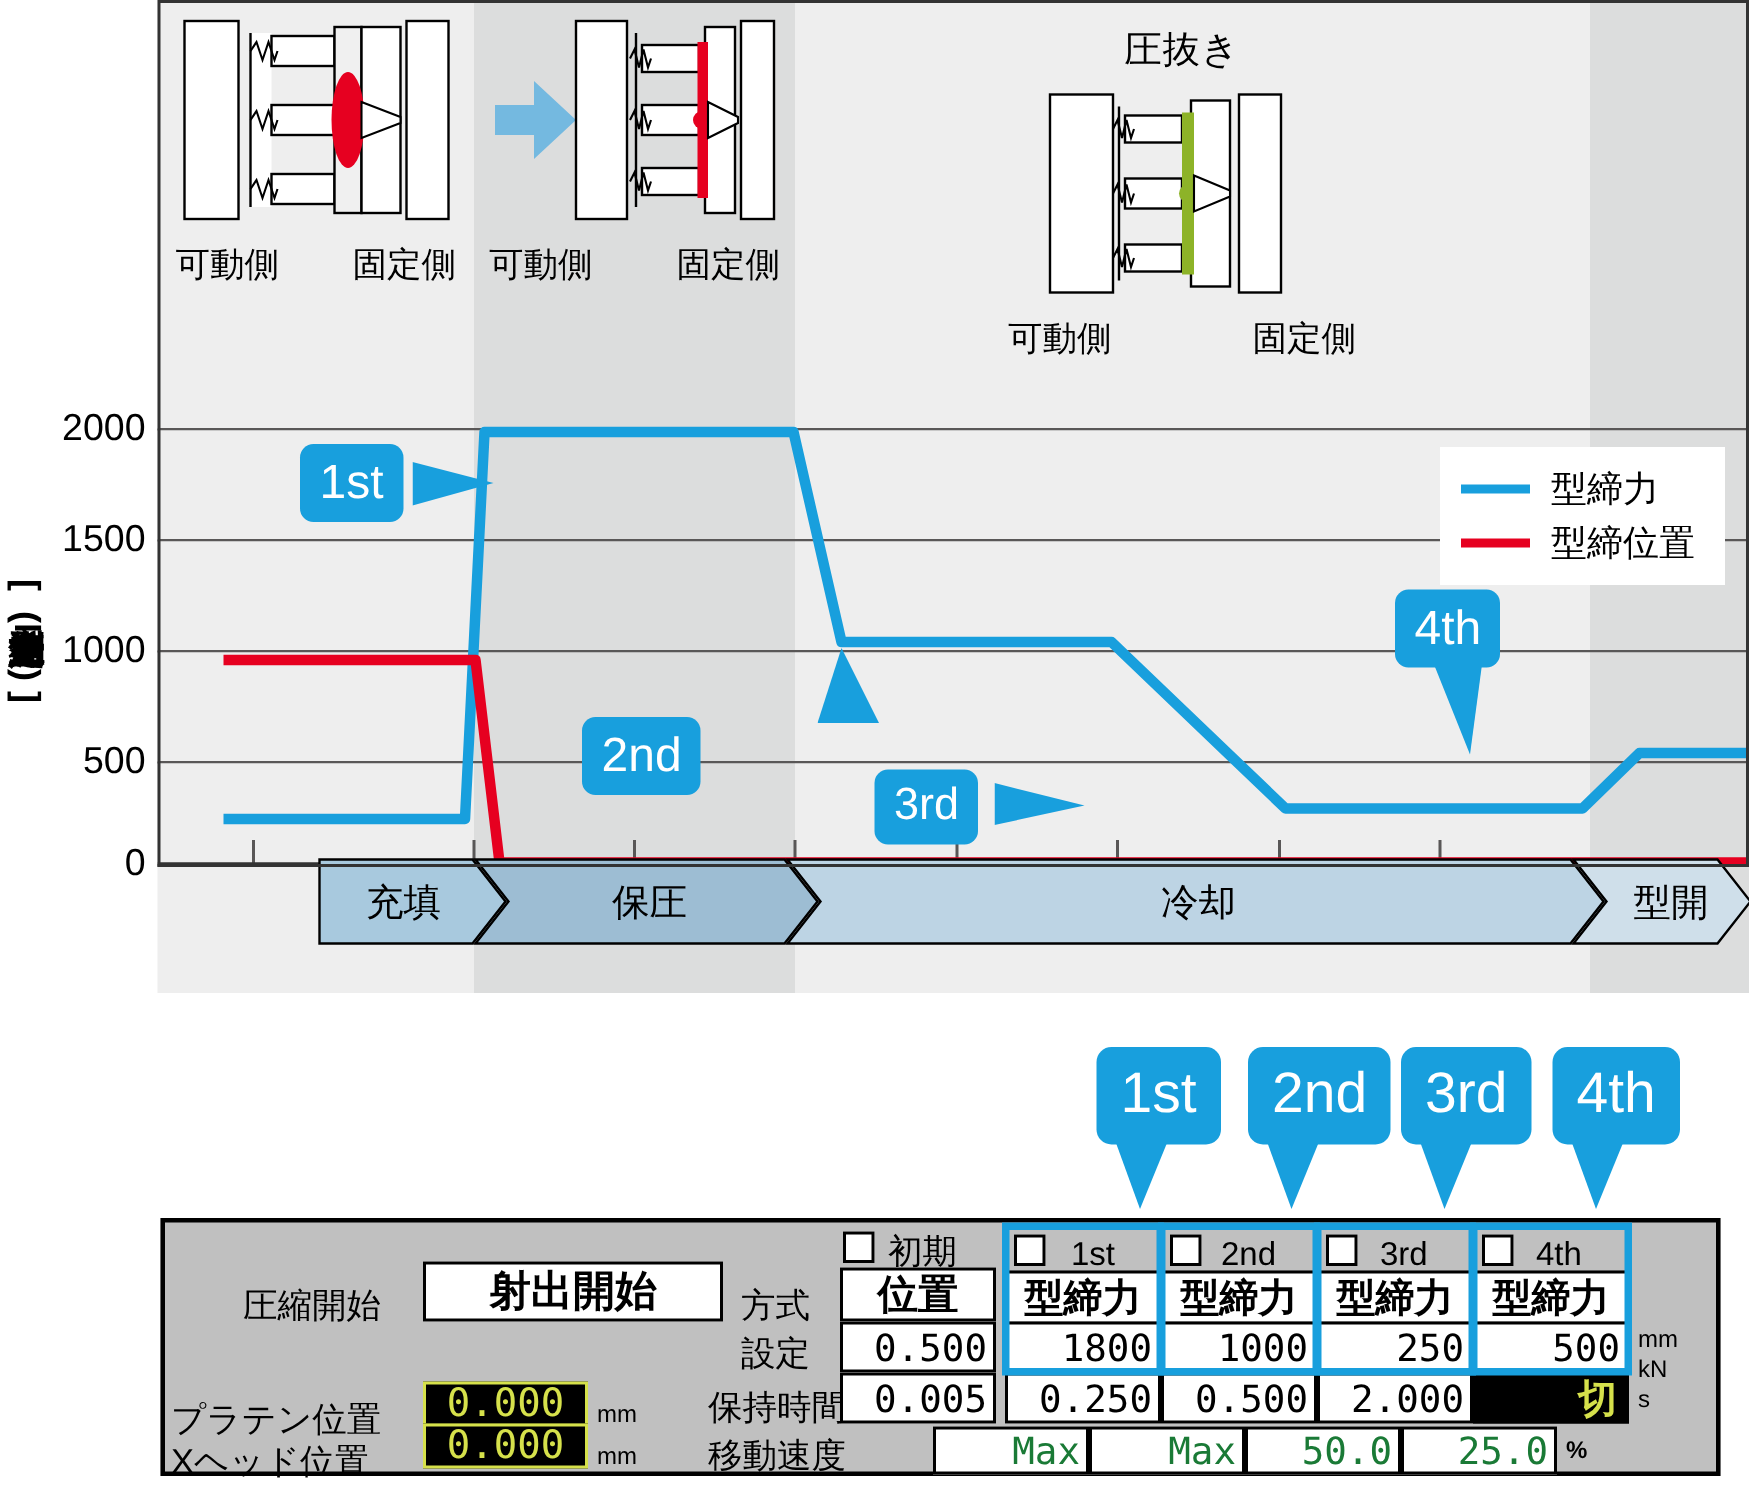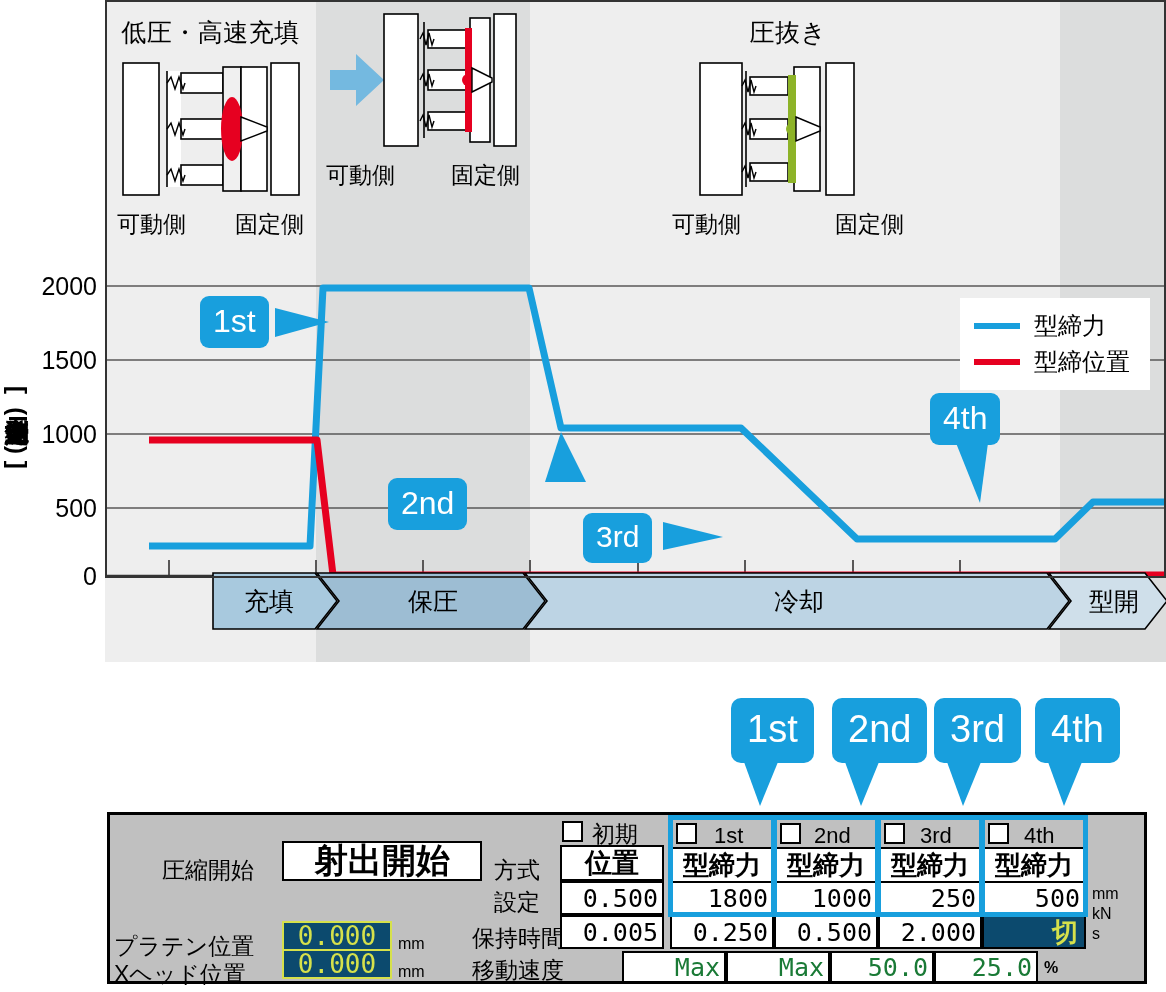--- a/index.html
+++ b/index.html
@@ -56,40 +56,39 @@
   #panel{position:absolute;left:107px;top:812px;width:1040px;height:172px;
      background:#c0c0c0;border:3px solid #000;box-sizing:border-box;
      font-family:"DejaVu Sans Mono","Liberation Mono",monospace;}
   .pf{position:absolute;box-sizing:border-box;}
   .lbl{position:absolute;font-family:"Liberation Sans","DejaVu Sans",sans-serif;
      font-size:23px;font-weight:normal;white-space:nowrap;}
   .wfield{position:absolute;background:#fff;border:2px solid #000;box-sizing:border-box;
      display:flex;align-items:center;font-size:25px;}
   .wfield.c{justify-content:center;}
   .wfield.r{justify-content:flex-end;padding-right:4px;}
-  .bfield{position:absolute;background:#0c4a6e;border:2px solid #d6e14b;box-sizing:border-box;
+  .bfield{position:absolute;background:#000000;border:2px solid #d6e14b;box-sizing:border-box;
      display:flex;align-items:center;justify-content:center;color:#d6e14b;font-size:26px;}
   .unit{position:absolute;font-size:16px;font-family:"Liberation Sans","DejaVu Sans",sans-serif;}
   .chk{position:absolute;width:21px;height:21px;background:#fff;border:2px solid #000;box-sizing:border-box;}
   .hl{position:absolute;border:5px solid #189fdd;box-sizing:border-box;pointer-events:none;z-index:5;}
   .grn{color:#1a7a36;}
   .jp{font-family:"Liberation Sans","DejaVu Sans",sans-serif;font-weight:bold;}
 </style>
 </head>
 <body>
 
 <div id="chart-block">
   <div class="plot-bg"></div>
   <div class="band band-b"></div>
   <div class="band band-d"></div>
 
   <div id="diagram-row">
 
     <div class="diagram" style="left:0px;width:211px;">
-      <div class="dg-title">低圧・高速充填</div>
       <div class="mold-wrap">
         <svg width="184" height="140" viewBox="0 0 184 140">
           <g stroke="#000" stroke-width="1.6" fill="#fff">
             <rect x="4" y="4" width="36" height="132"></rect>
             <rect x="48" y="12" width="14" height="116" fill="#fff" stroke="none"></rect>
             <path d="M48 12 L48 128"></path>
             <rect x="62" y="14" width="42" height="20"></rect>
             <rect x="62" y="60" width="42" height="20"></rect>
             <rect x="62" y="106" width="42" height="20"></rect>
             <rect x="104" y="8" width="18" height="124" fill="#f0f0f0"></rect>
@@ -303,21 +302,21 @@
 
   <div class="step-bubble" style="left:1035px;top:8px;">4th</div>
   <svg style="position:absolute;left:1046px;top:72px;" width="40" height="46">
       <path d="M2 0 L36 0 L18 44 Z" fill="#189fdd"></path>
     </svg>
 </div>
 
 <div id="panel">
 
   <span class="lbl" style="left:52px;top:40px;">圧縮開始</span>
-  <div class="wfield c jp" style="left:172px;top:26px;width:200px;height:40px;font-size:34px;">射出開始</div>
+  <div class="wfield c jp" style="left:172px;top:26px;width:200px;height:40px;font-size:28px;">射出開始</div>
 
   <span class="lbl" style="left:4px;top:116px;">プラテン位置</span>
   <div class="bfield" style="left:172px;top:106px;width:110px;height:30px;">0.000</div>
   <span class="unit" style="left:288px;top:120px;">mm</span>
 
   <span class="lbl" style="left:4px;top:144px;">Xヘッド位置</span>
   <div class="bfield" style="left:172px;top:134px;width:110px;height:30px;">0.000</div>
   <span class="unit" style="left:288px;top:148px;">mm</span>
 
   <span class="lbl" style="left:384px;top:40px;">方式</span>

